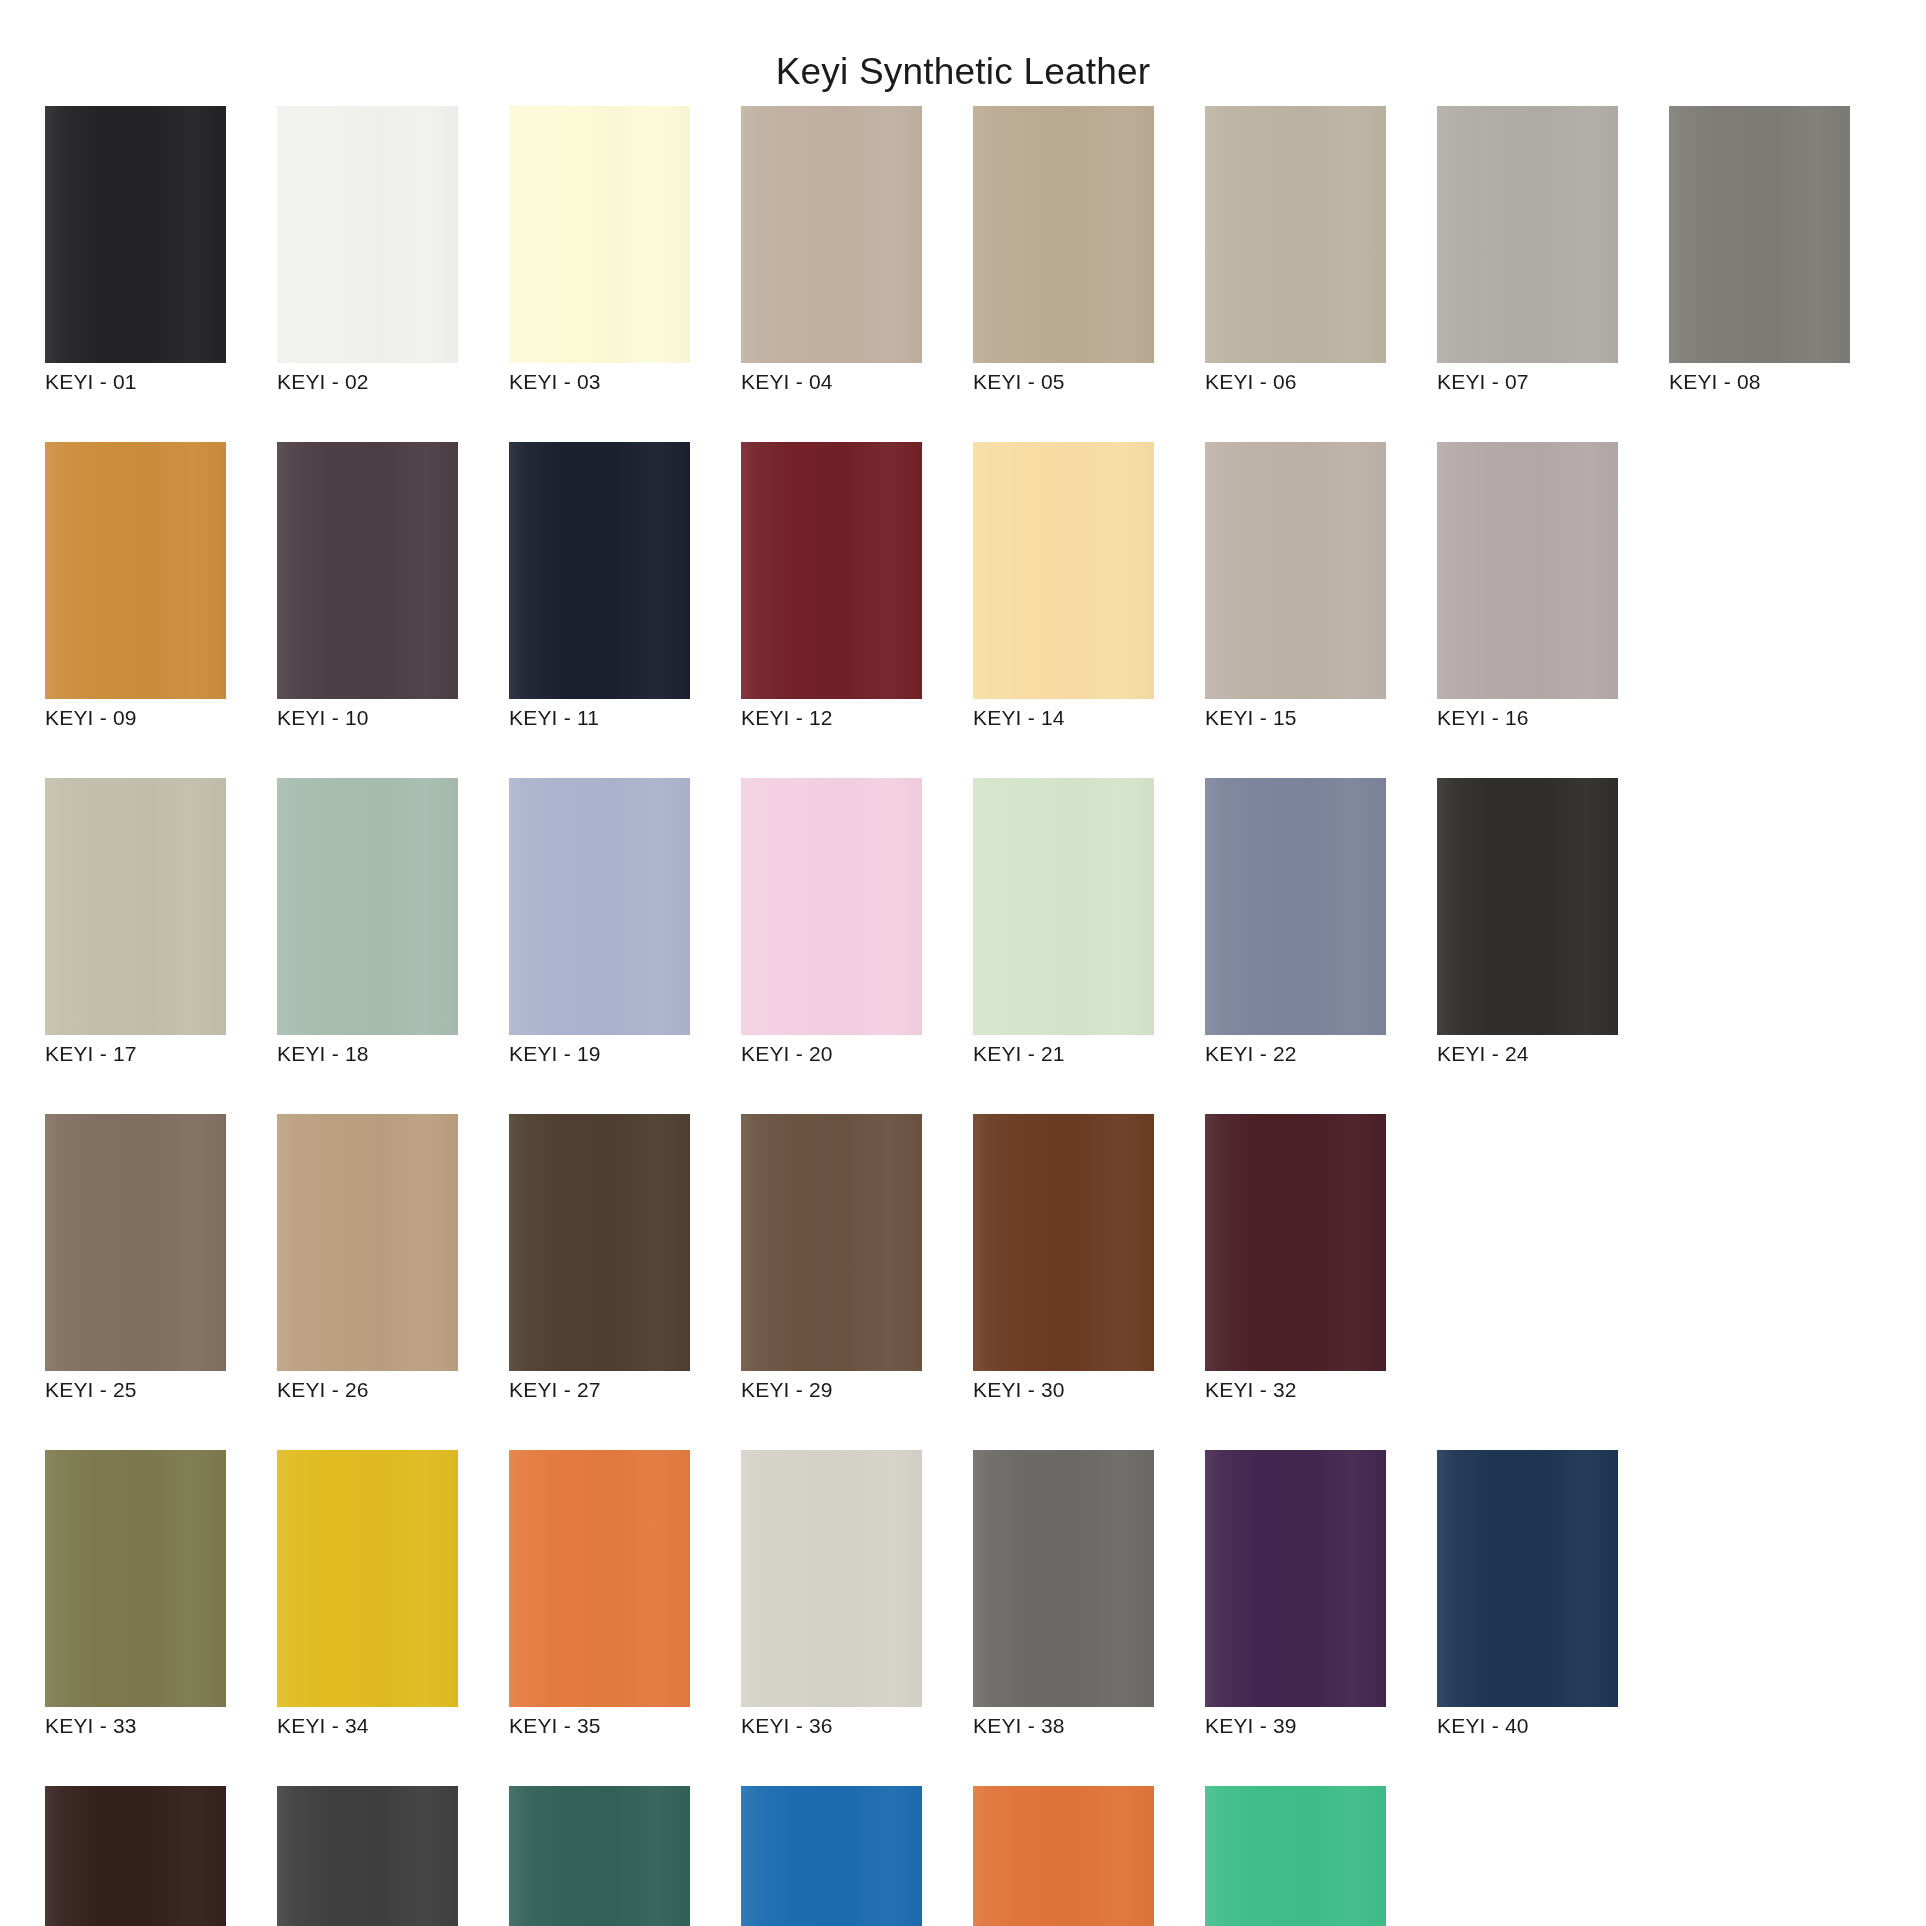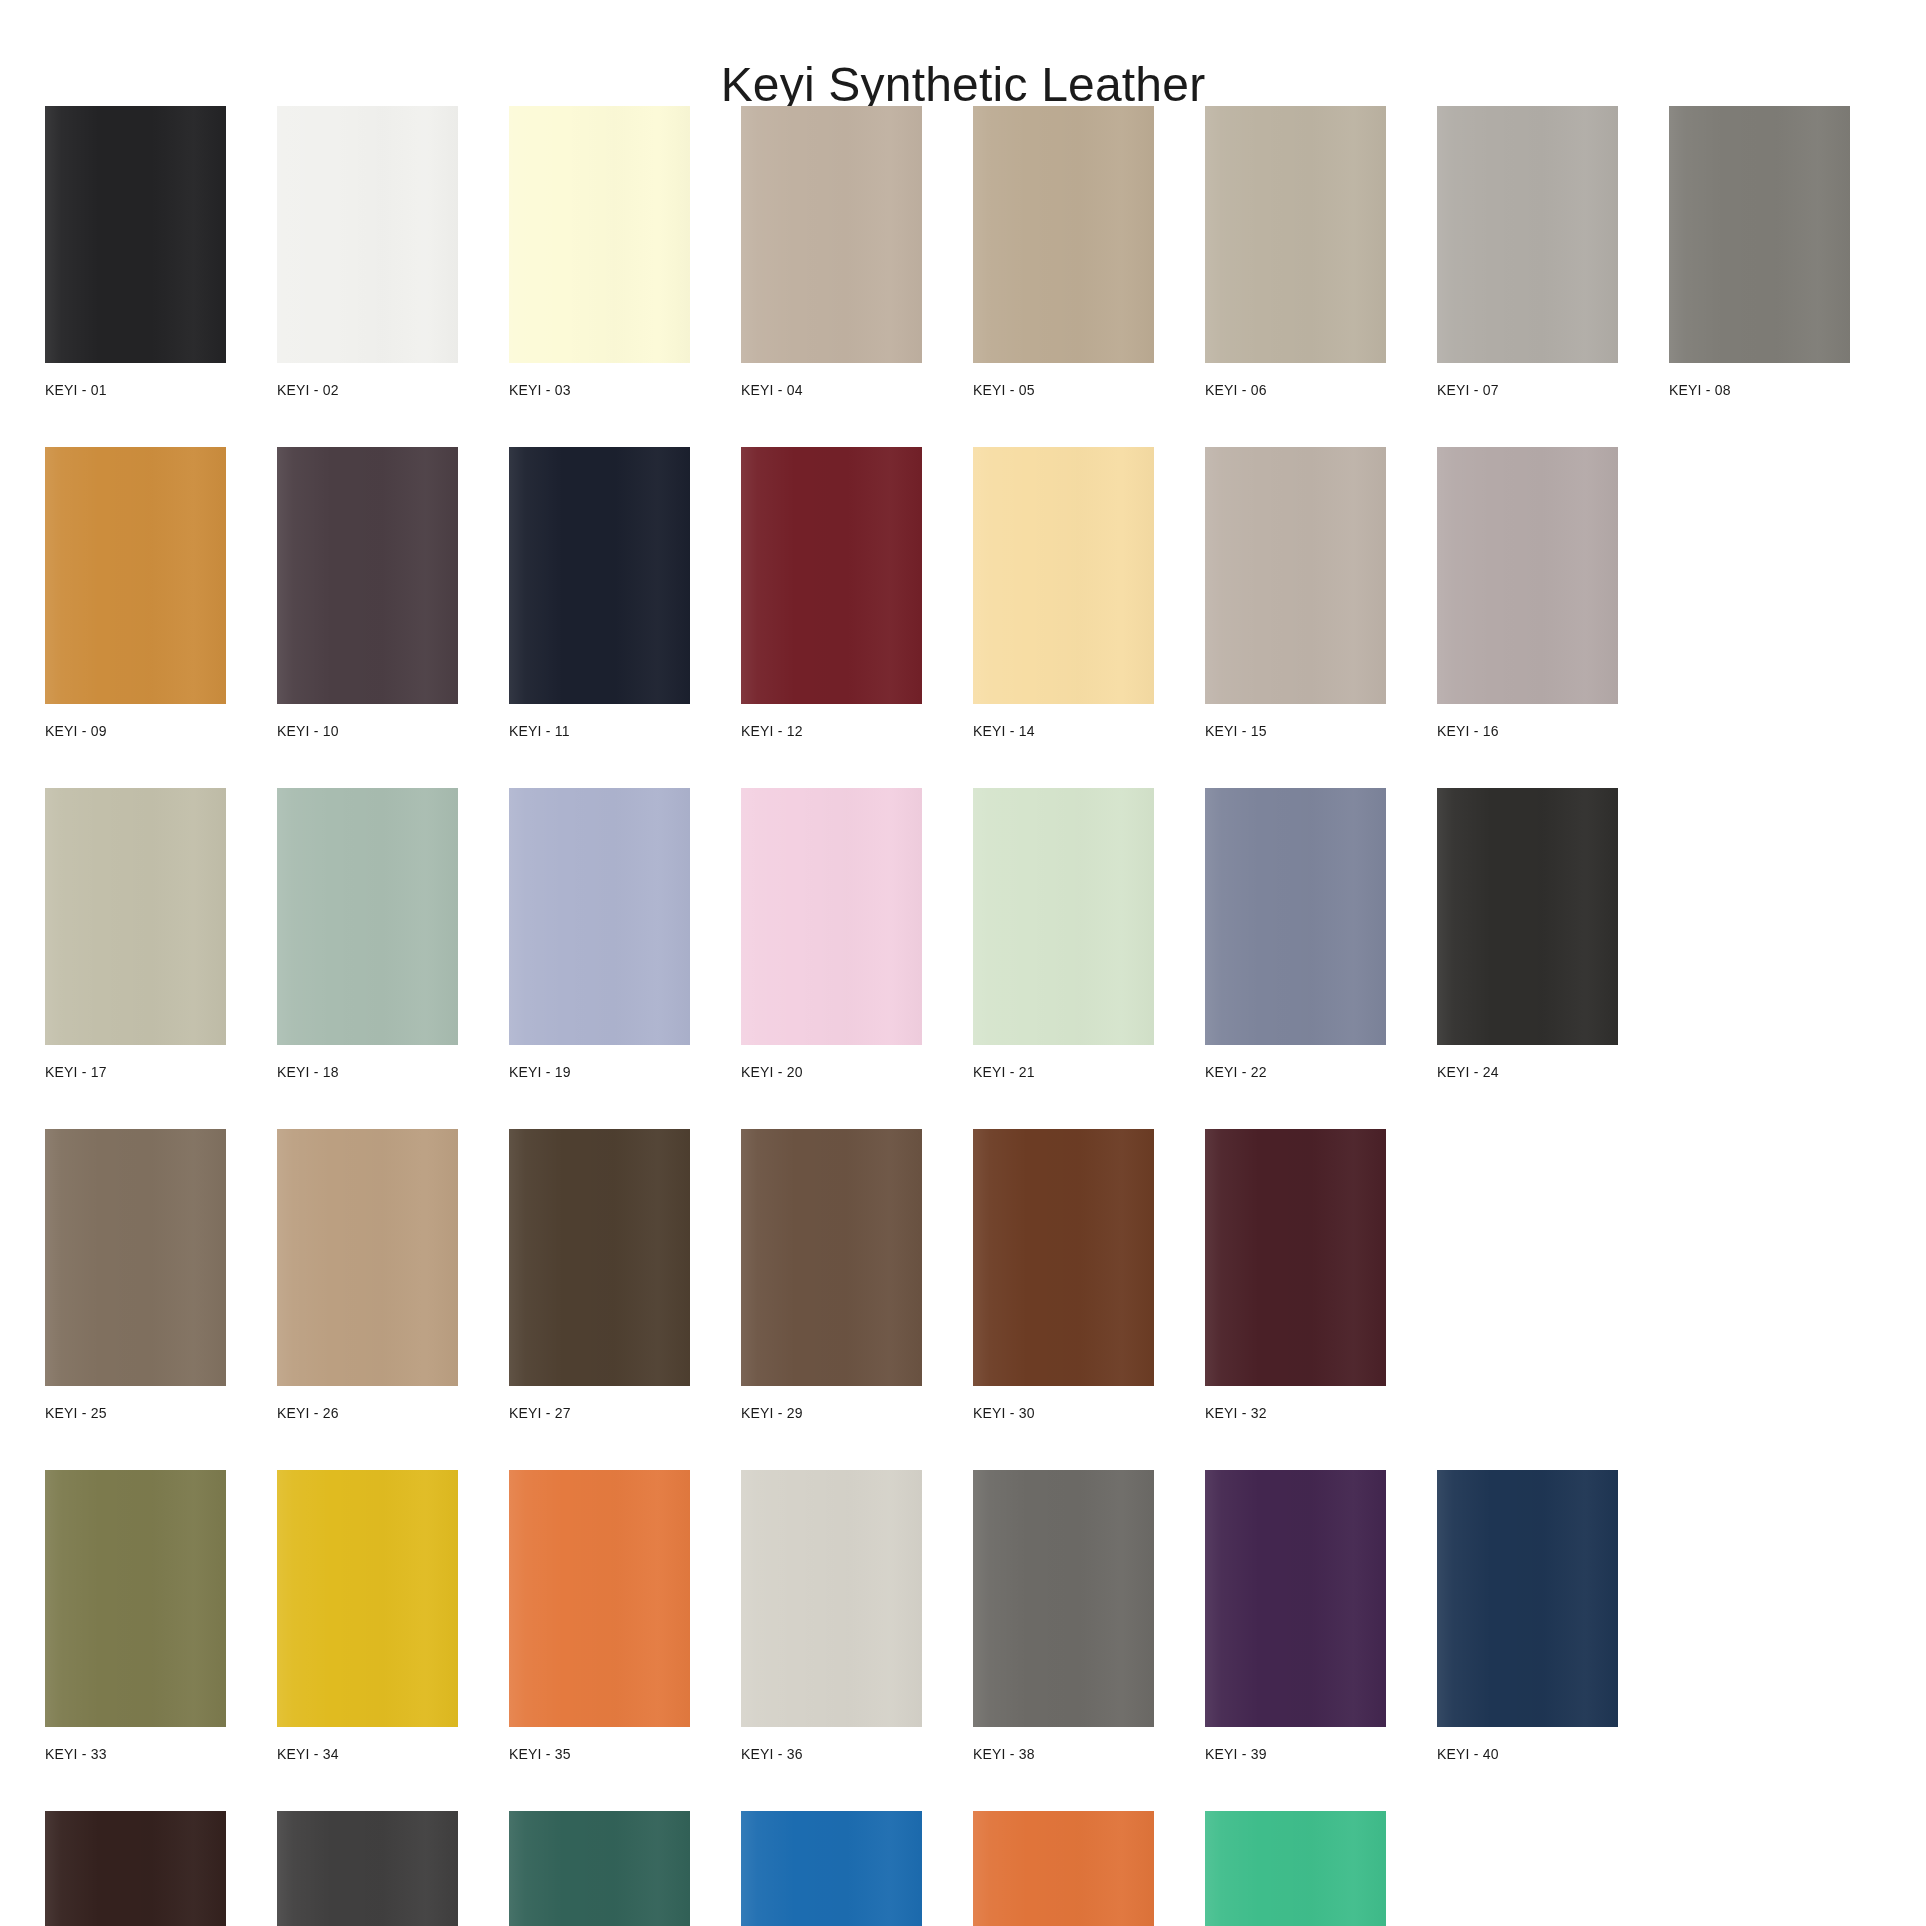--- a/index.html
+++ b/index.html
@@ -24,21 +24,21 @@
     box-sizing: border-box;
   }
 
   
   #catalog-title {
     position: absolute;
     top: 26px;
     left: 0;
     width: 1926px;
     text-align: center;
-    font-size: 48px;
+    font-size: 37px;
     font-weight: 400;
     letter-spacing: 0.2px;
     color: #1b1b1b;
     font-family: "Liberation Sans", "DejaVu Sans", sans-serif;
     line-height: 1.12;
     white-space: nowrap;
   }
 
   
   #swatch-grid {
@@ -80,22 +80,22 @@
         rgba(255,255,255,0.10) 0%,
         rgba(255,255,255,0.045) 9%,
         rgba(255,255,255,0.00) 30%,
         rgba(0,0,0,0.012) 58%,
         rgba(255,255,255,0.035) 82%,
         rgba(0,0,0,0.025) 100%);
     pointer-events: none;
   }
 
   .swatch-label {
-    margin-top: 20px;
-    font-size: 14px;
+    margin-top: 8px;
+    font-size: 21px;
     font-weight: 400;
     color: #1a1a1a;
     letter-spacing: 0.2px;
     white-space: nowrap;
     line-height: 1;
     font-family: "Liberation Sans", "DejaVu Sans", sans-serif;
   }
 </style>
 </head>
 <body>

